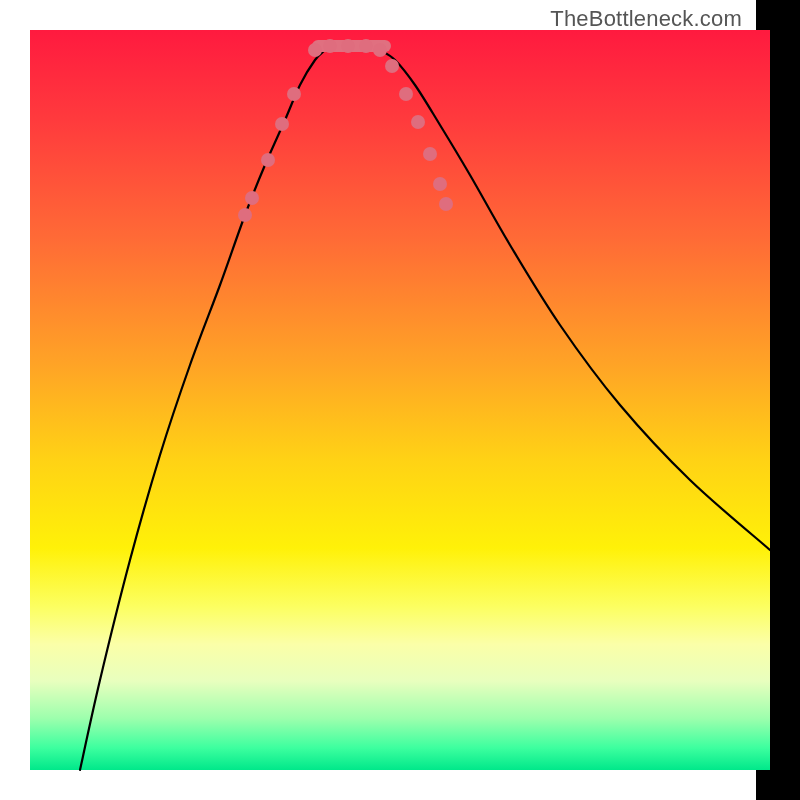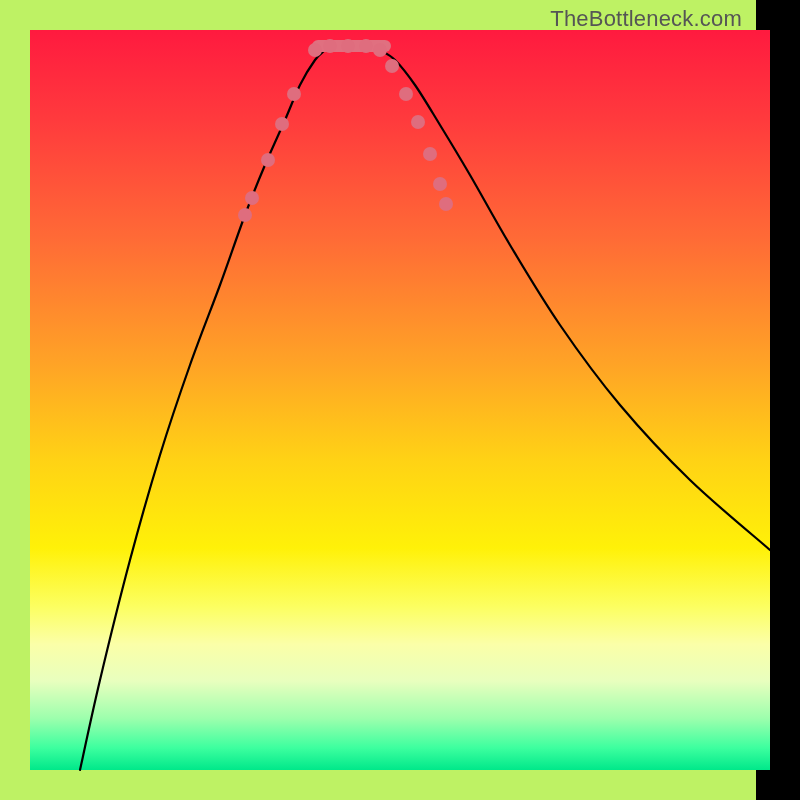--- a/index.html
+++ b/index.html
@@ -10,21 +10,21 @@
     overflow: hidden;
     background: #000;
     font-family: Arial, Helvetica, sans-serif;
   }
   .frame {
     position: absolute;
     left: 0;
     top: 0;
     width: 756px;
     height: 800px;
-    background: #bef264;
+    background: #ffffff;
   }
   .plot {
     position: absolute;
     left: 30px;
     top: 30px;
     width: 740px;
     height: 740px;
     
     background: linear-gradient(
       to bottom,

